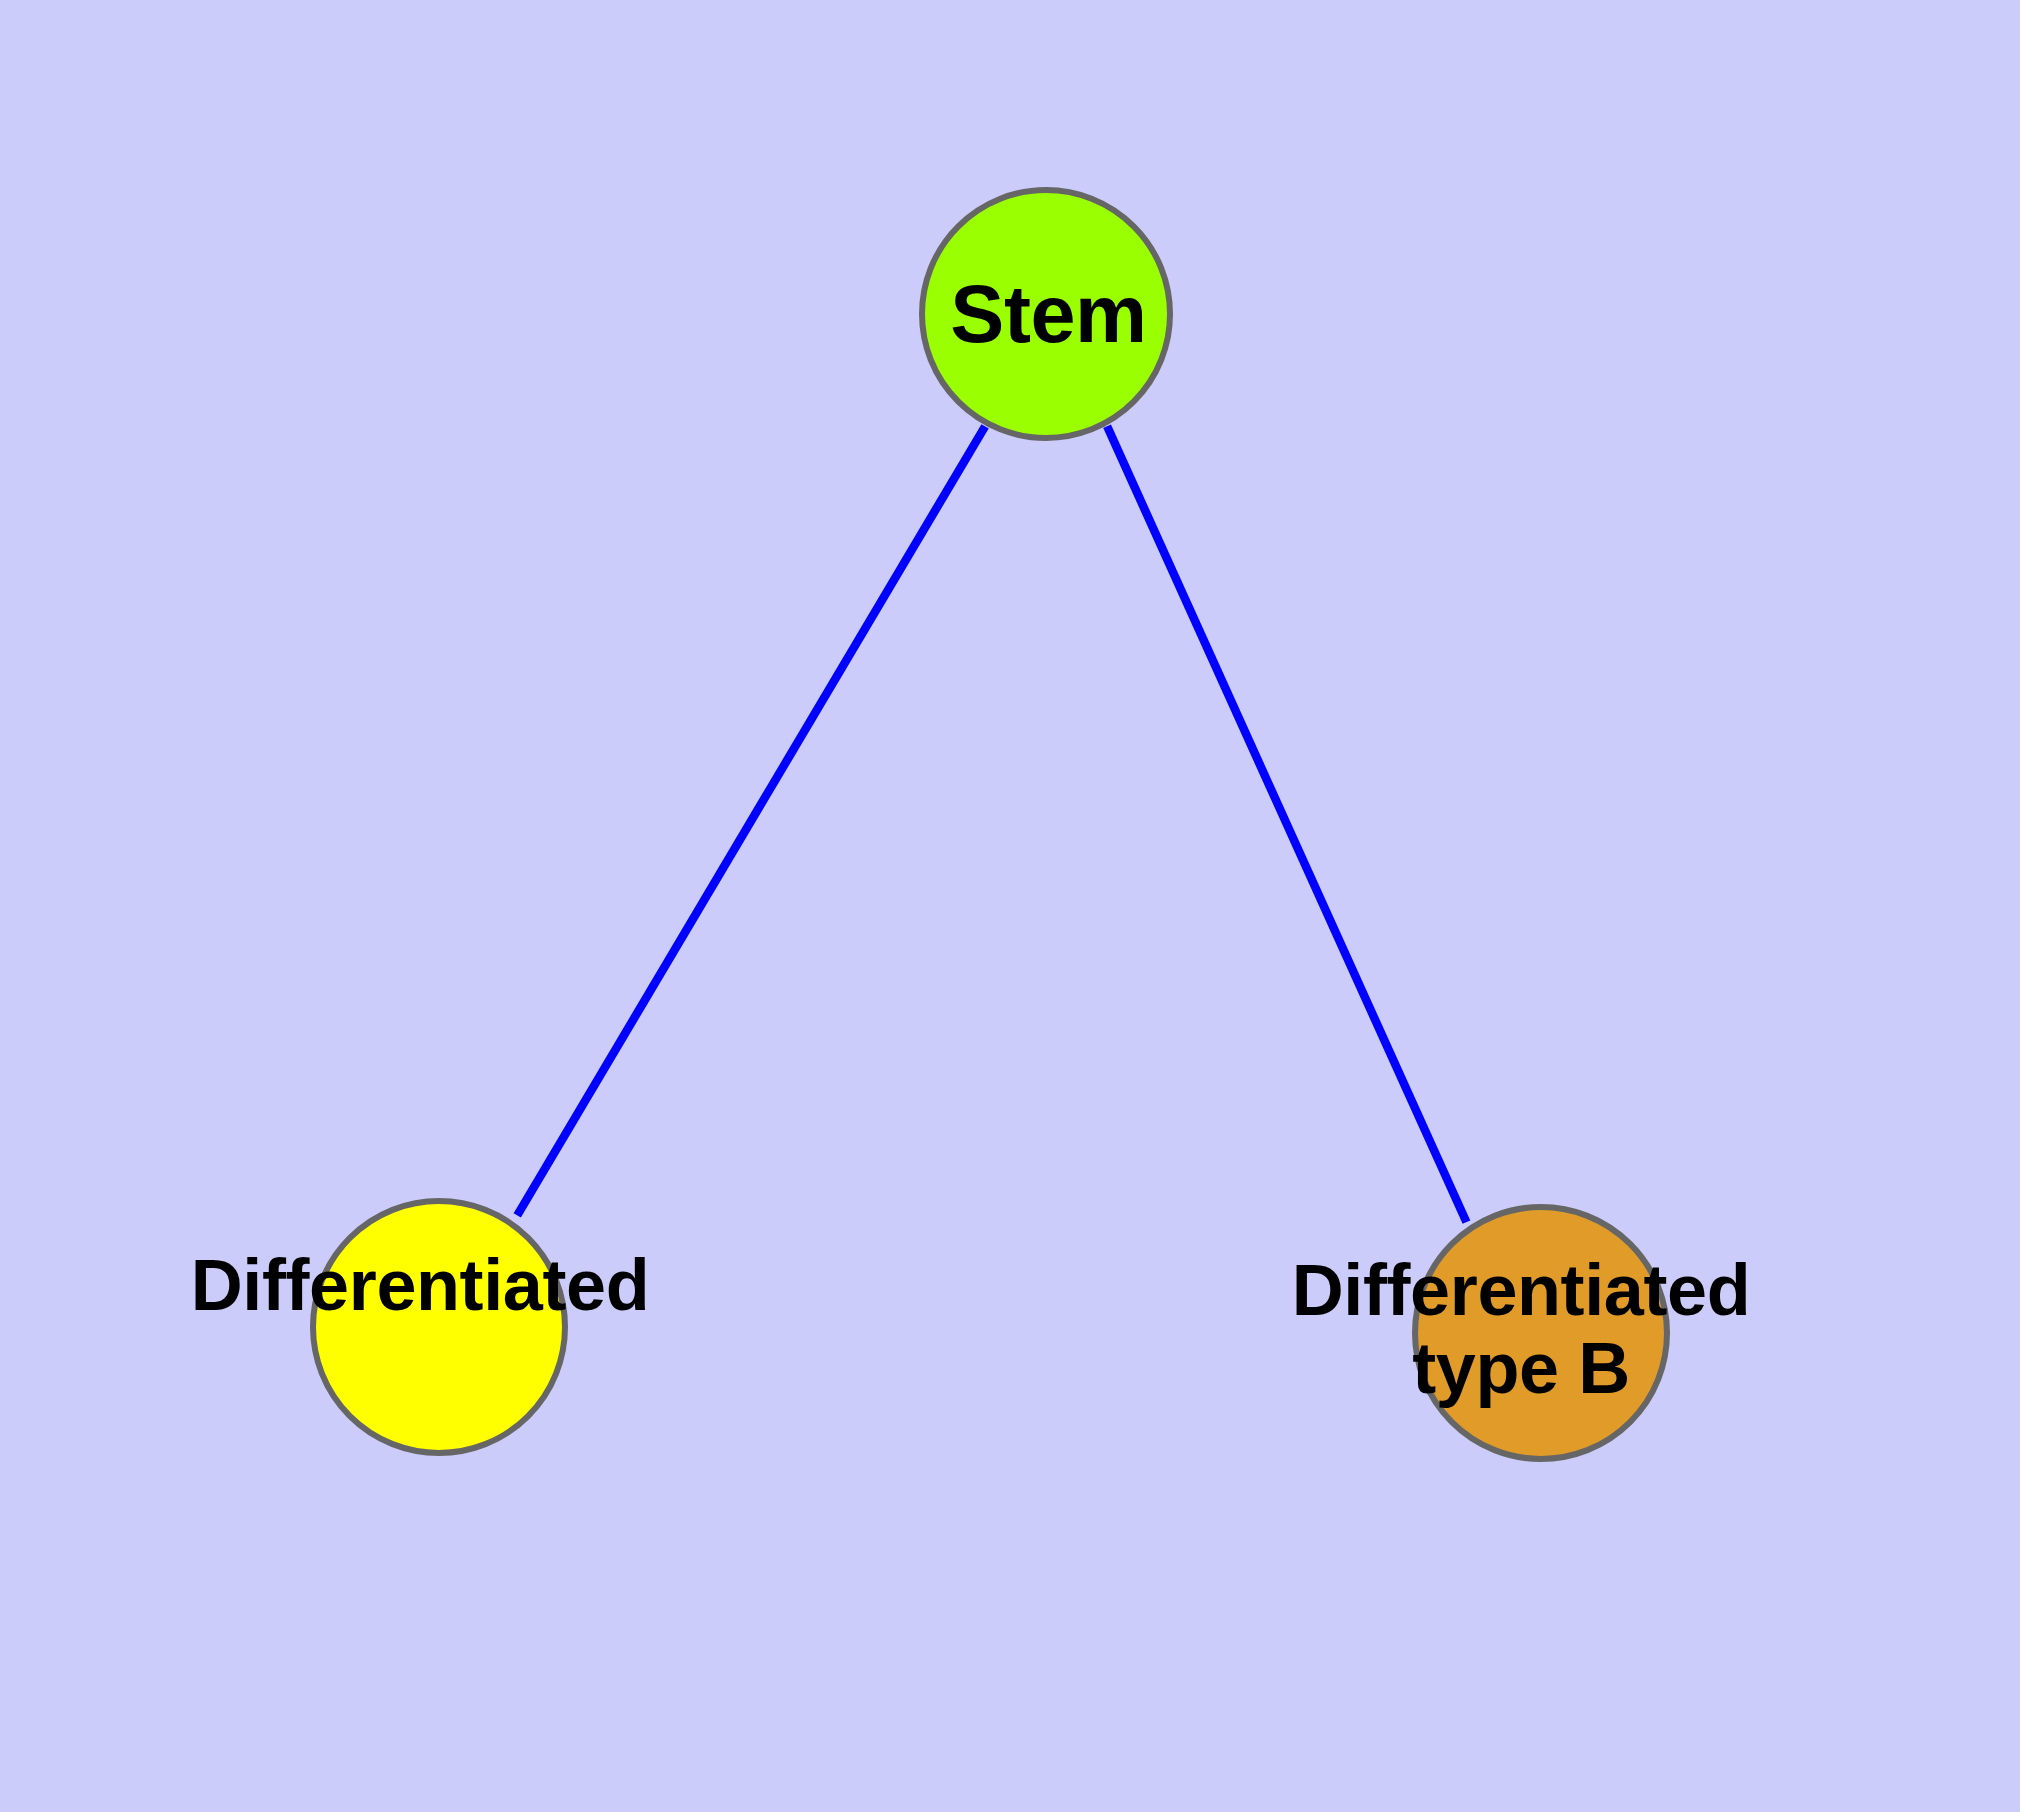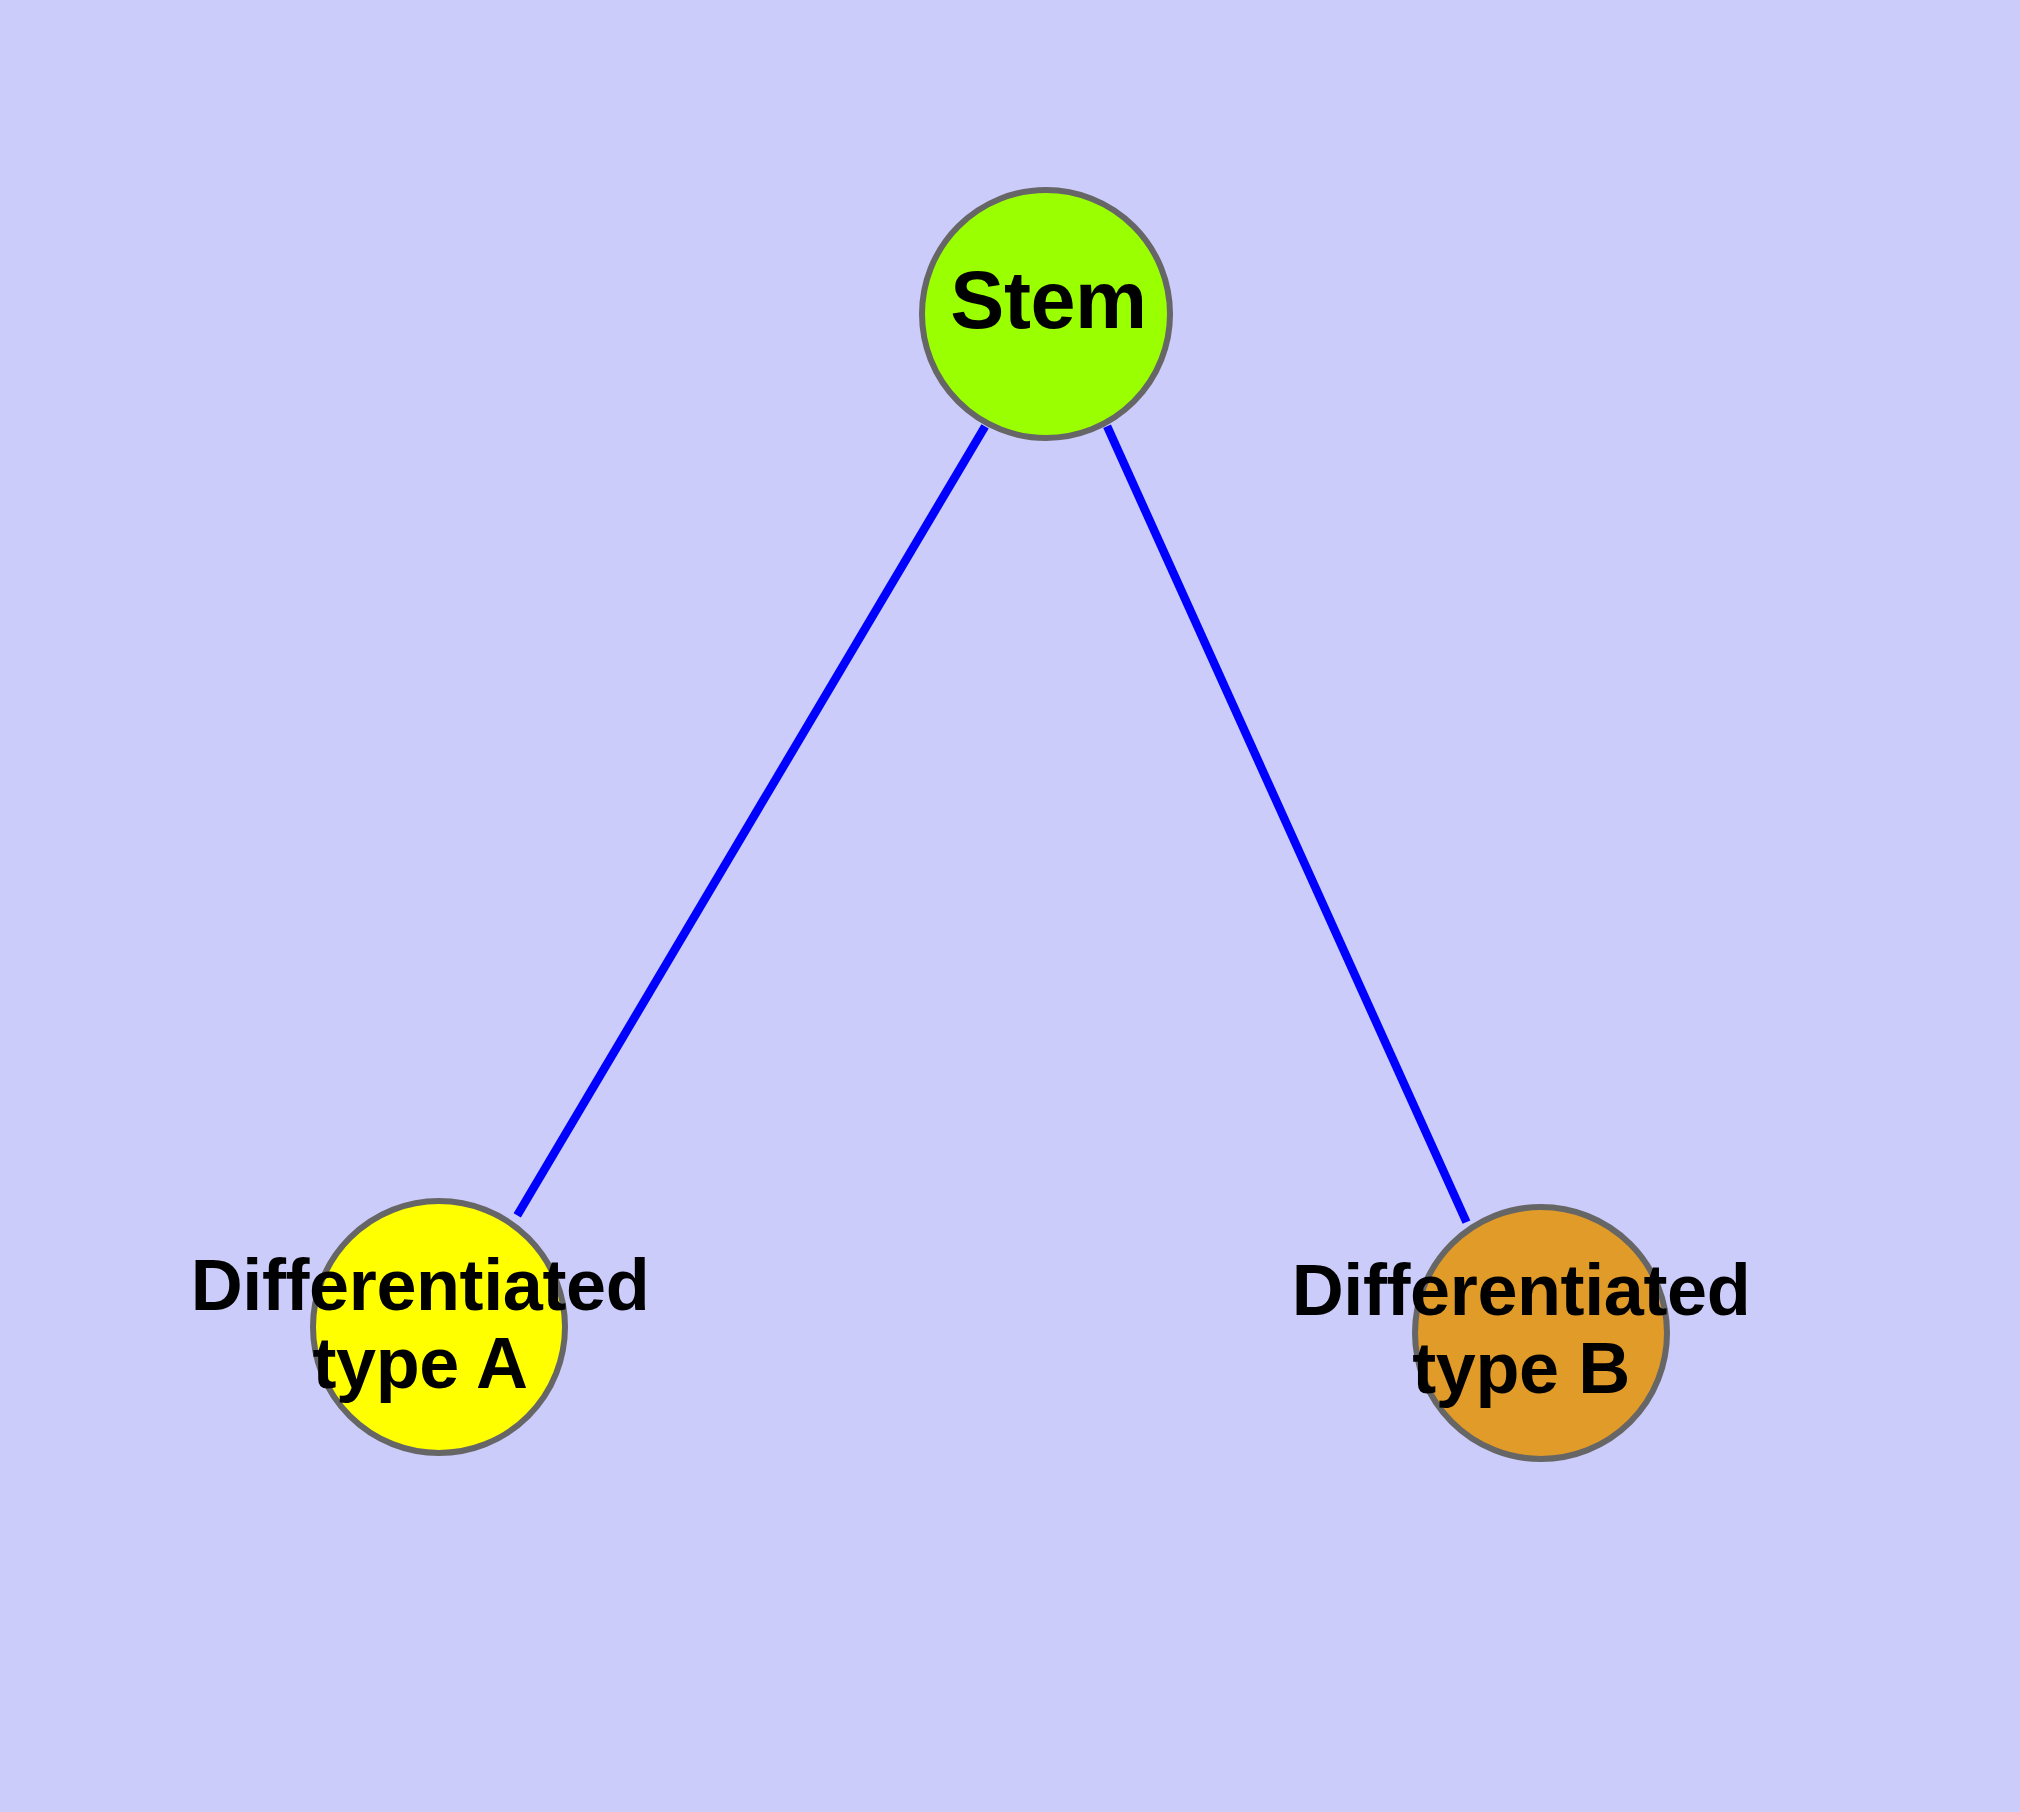--- a/index.html
+++ b/index.html
@@ -80,21 +80,21 @@
   </svg>
 
   <div id="node-layer">
 
     <div class="node node-typea" style="left:310px; top:1198px; width:258px; height:258px;"></div>
 
     <div class="node node-typeb" style="left:1412px; top:1204px; width:258px; height:258px;"></div>
 
     <div class="node node-stem" style="left:919px; top:187px; width:254px; height:254px;"></div>
 
-    <div class="node-label label-typea" style="left:81px; top:1247px; width:678px;"><span>Differentiated</span><br><span>type A</span></div>
+    <div class="node-label label-typea" style="left:81px; top:1247px; width:678px;"><span>Differentiated</span><br></div>
 
     <div class="node-label label-typeb" style="left:1182px; top:1252px; width:678px;"><span>Differentiated</span><br><span>type B</span></div>
 
-    <div class="node-label label-stem" style="left:794px; top:257px; width:509px;"><span>Stem</span></div>
+    <div class="node-label label-stem" style="left:794px; top:271px; width:509px;"><span>Stem</span></div>
 
   </div>
 </div>
 
 
 </body></html>

